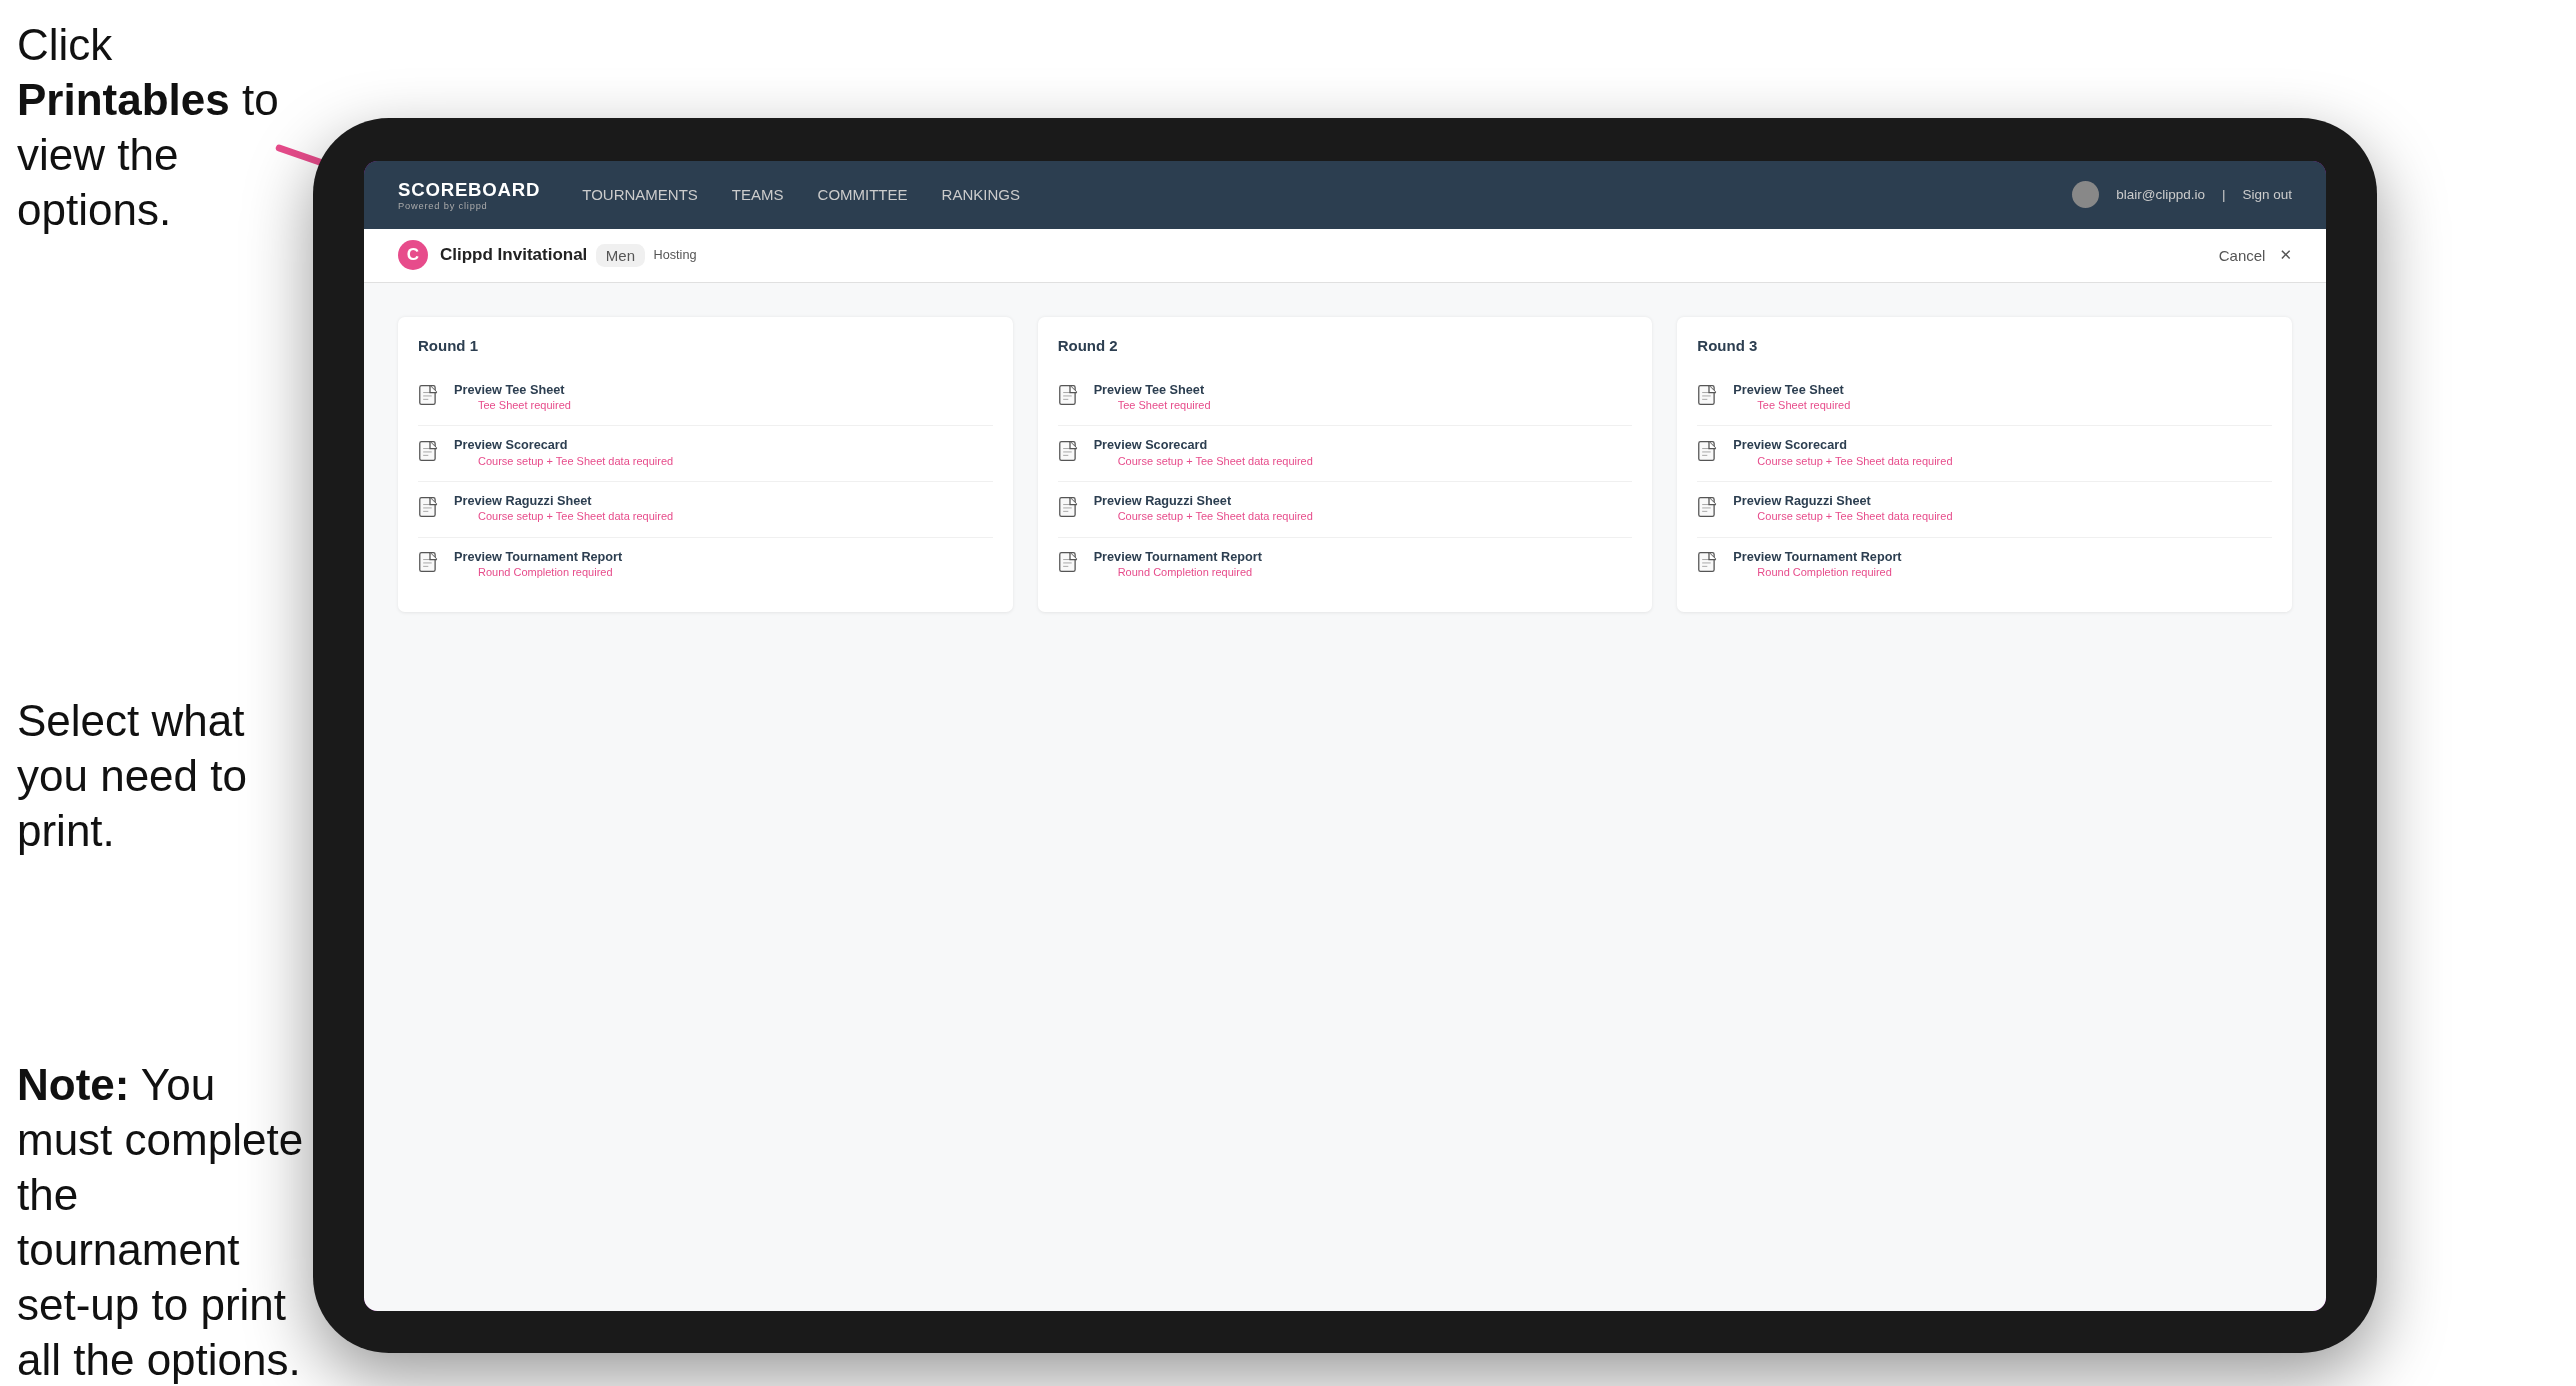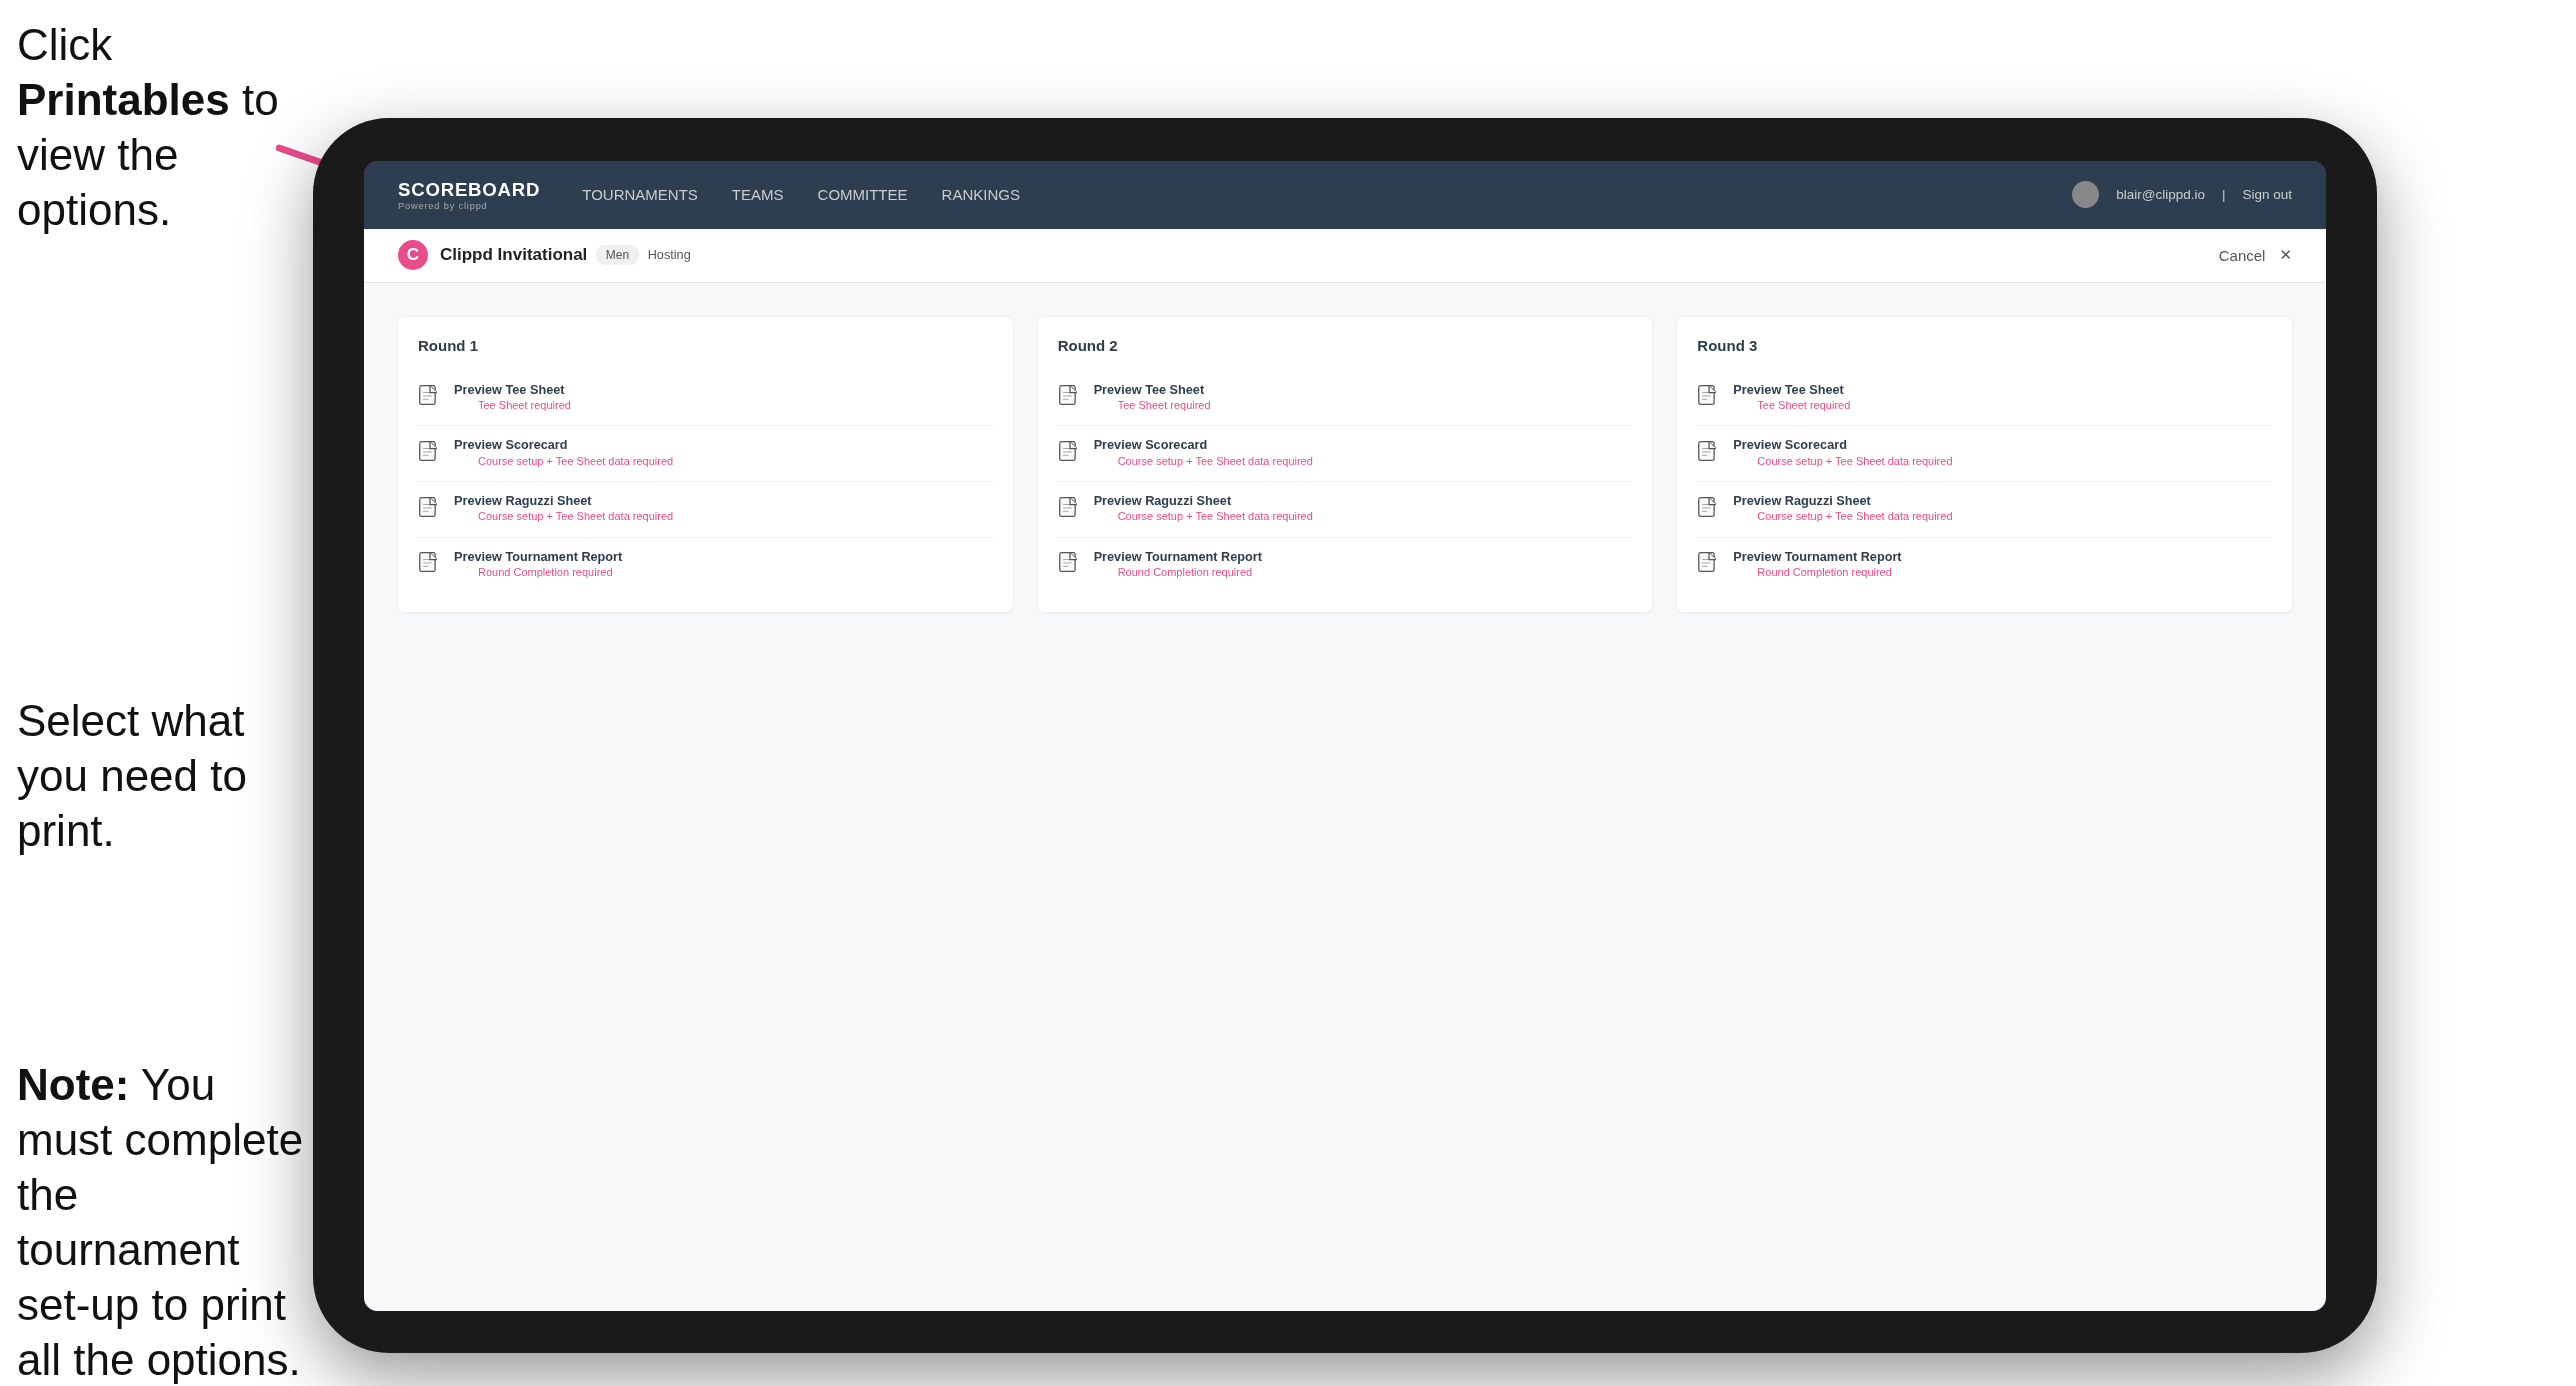--- a/index.html
+++ b/index.html
@@ -161,21 +161,21 @@
     }
 
     .tournament-name {
       font-size: 17px;
       font-weight: 600;
       color: #222;
       margin-right: 8.5px;
     }
 
     .tournament-badge {
-      font-size: 12px;
+      font-size: 15px;
       color: #555;
       background: #f0f0f0;
       border-radius: 8.5px;
       padding: 3px 10px;
       margin-right: 8.5px;
     }
 
     .tournament-status {
       font-size: 12.7px;
       color: #555;

